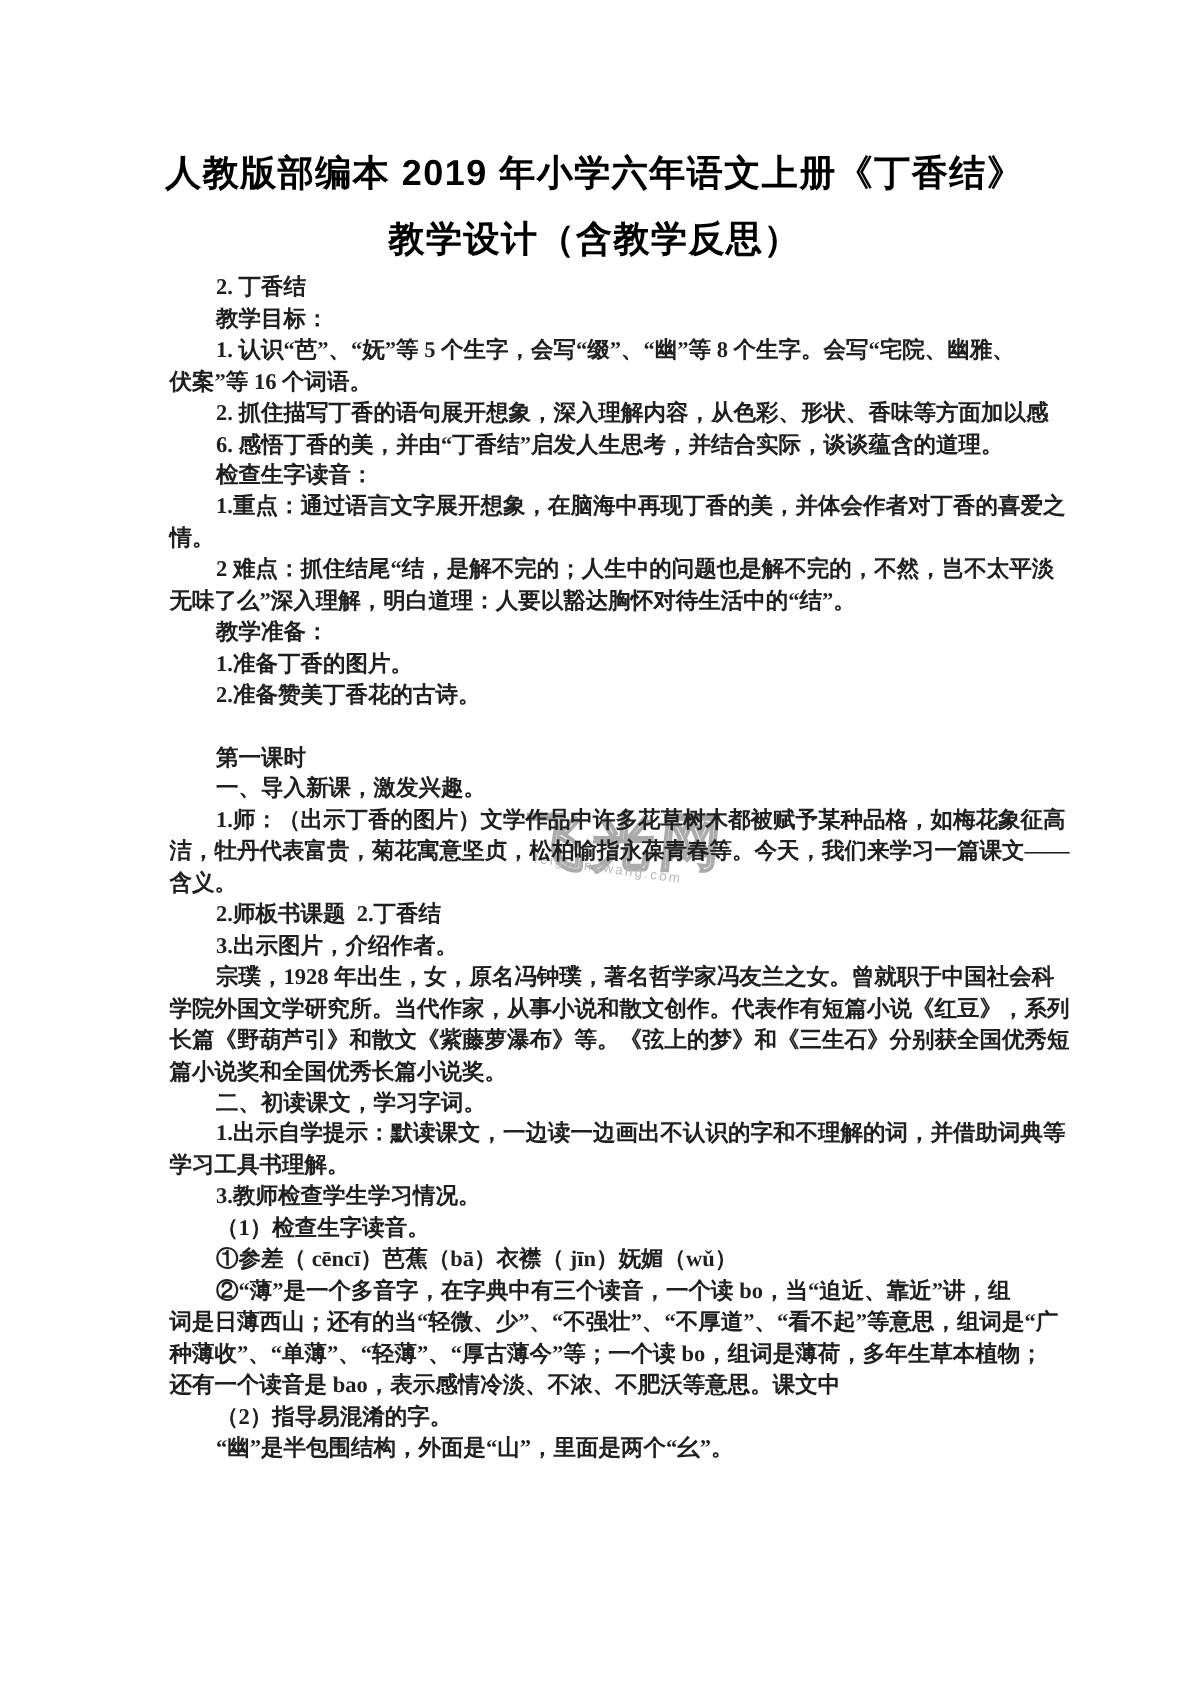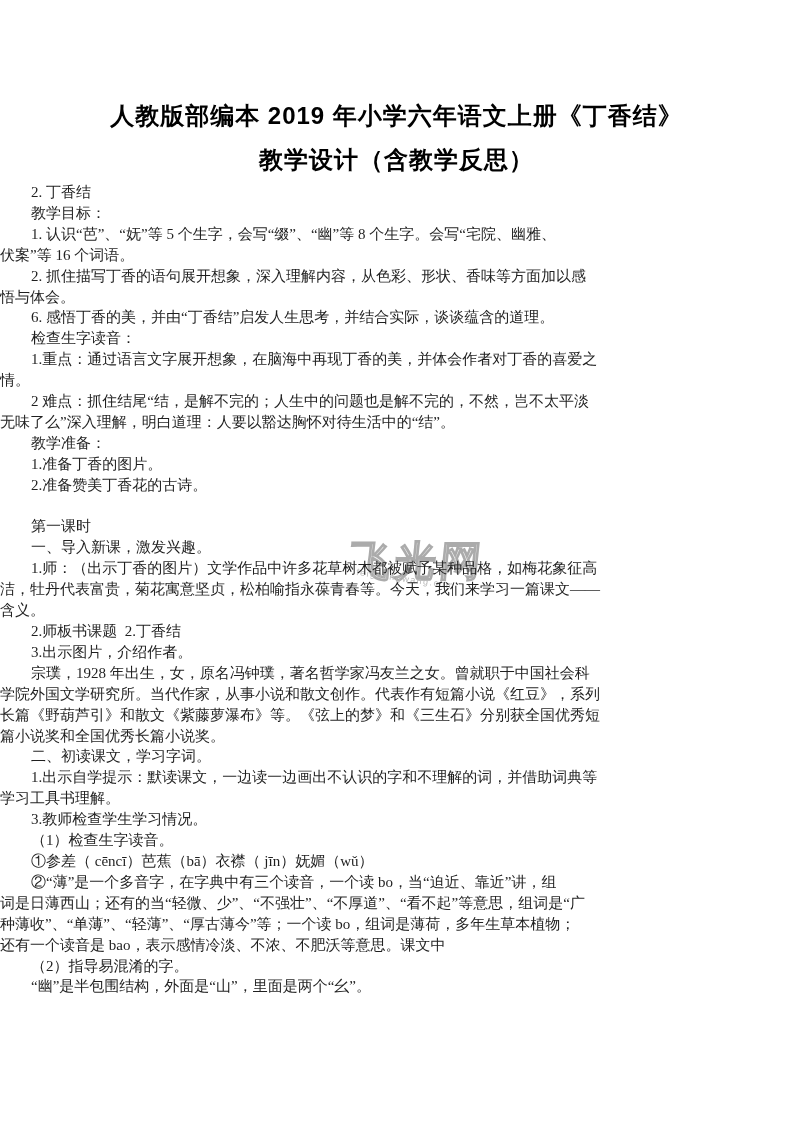--- a/index.html
+++ b/index.html
@@ -26,23 +26,25 @@
     font-weight: 700;
     font-size: 24px;
     line-height: 44px;
     color: #000000;
     letter-spacing: 1px;
   }
   .doc-title .title-line { display: block; text-align: center; }
   .content {
     position: relative;
     z-index: 2;
+    margin-left: 113px;
     width: 572px;
     font-size: 15px;
     line-height: 20.9px;
+    font-weight: bold;
   }
   .line {
     white-space: pre;
     min-height: 20.9px;
   }
   .line.indent { padding-left: 31px; }
   .watermark {
     position: absolute;
     z-index: 1;
     left: 350px;
@@ -83,21 +85,20 @@
     <span class="title-line">教学设计（含教学反思）</span>
   </h1>
 
   <div class="content">
     <div>
         <div class="line indent">2. 丁香结</div>
         <div class="line indent">教学目标：</div>
         <div class="line indent">1. 认识“芭”、“妩”等 5 个生字，会写“缀”、“幽”等 8 个生字。会写“宅院、幽雅、</div>
         <div class="line">伏案”等 16 个词语。</div>
         <div class="line indent">2. 抓住描写丁香的语句展开想象，深入理解内容，从色彩、形状、香味等方面加以感</div>
-        <div class="line">悟与体会。</div>
         <div class="line indent">6. 感悟丁香的美，并由“丁香结”启发人生思考，并结合实际，谈谈蕴含的道理。</div>
         <div class="line indent">检查生字读音：</div>
         <div class="line indent">1.重点：通过语言文字展开想象，在脑海中再现丁香的美，并体会作者对丁香的喜爱之</div>
         <div class="line">情。</div>
         <div class="line indent">2 难点：抓住结尾“结，是解不完的；人生中的问题也是解不完的，不然，岂不太平淡</div>
         <div class="line">无味了么”深入理解，明白道理：人要以豁达胸怀对待生活中的“结”。</div>
         <div class="line indent">教学准备：</div>
         <div class="line indent">1.准备丁香的图片。</div>
         <div class="line indent">2.准备赞美丁香花的古诗。</div>
         <div class="line blank"></div>

